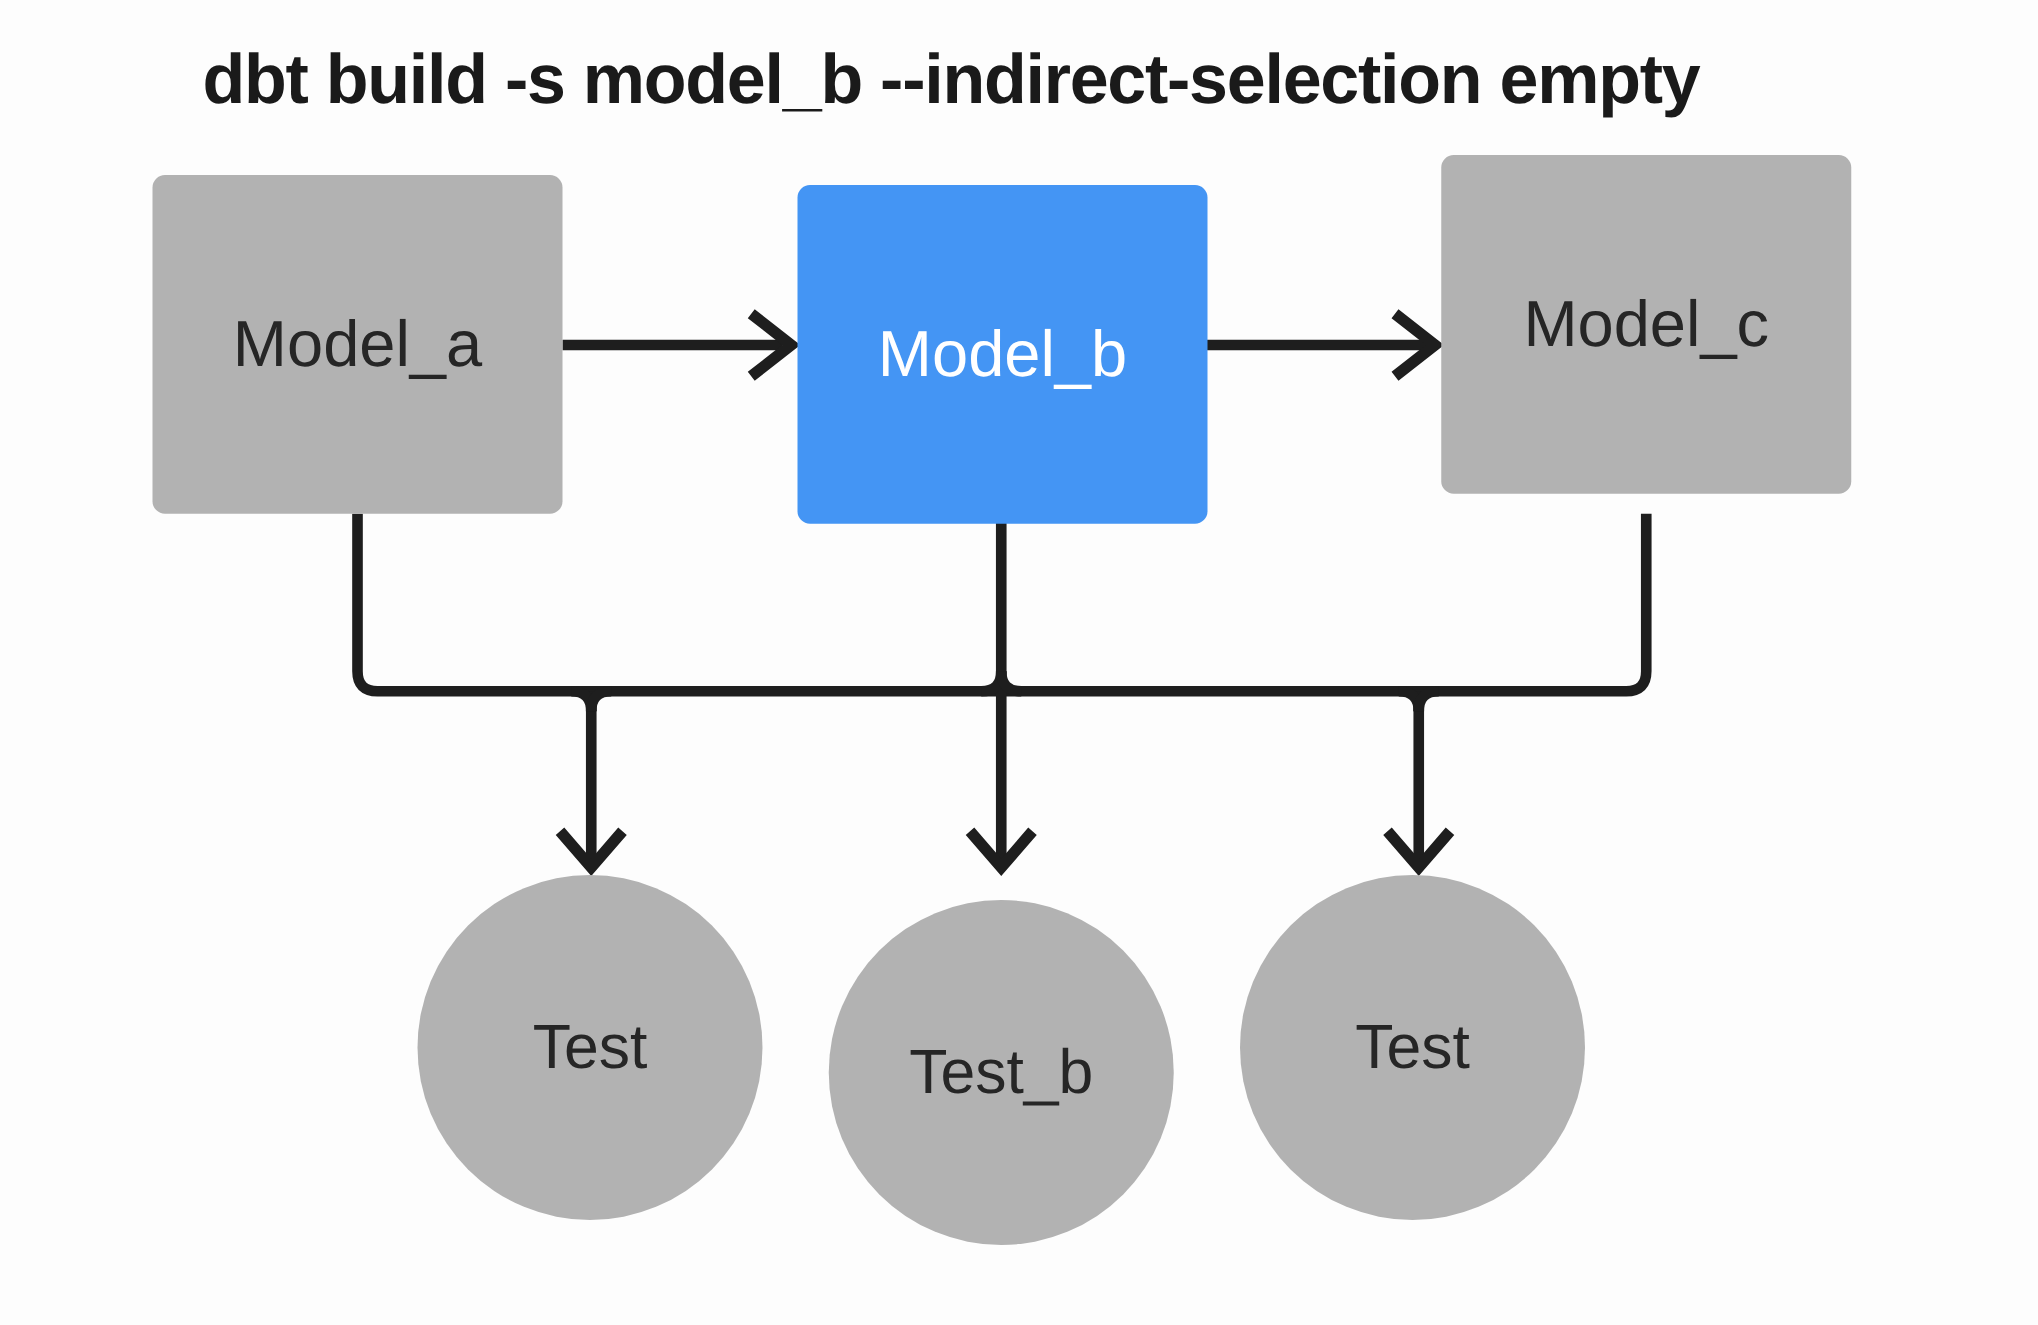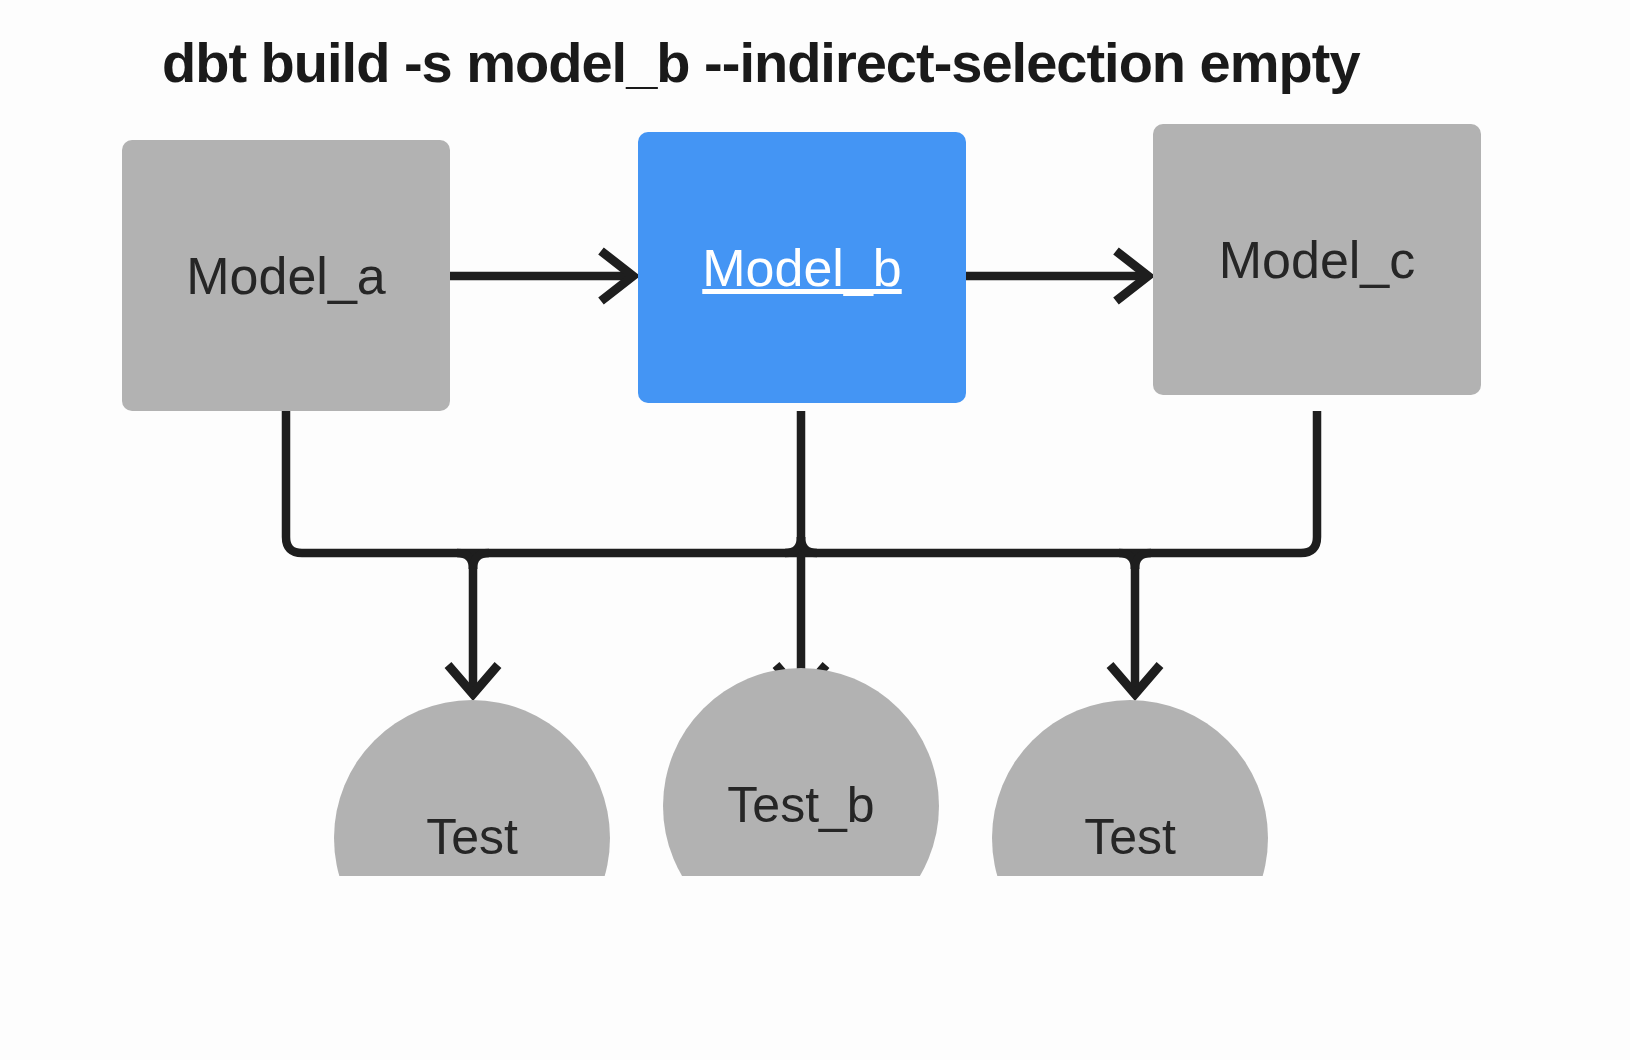--- a/index.html
+++ b/index.html
@@ -11,21 +11,21 @@
     --text-light: #ffffff;
     --title-color: #1a1a1a;
   }
   * { margin: 0; padding: 0; box-sizing: border-box; }
   html, body { background: var(--background); }
   body { font-family: "Liberation Sans", sans-serif; }
 
   .canvas {
     position: relative;
     width: 1630px;
-    height: 876px;
+    height: 1060px;
     background: var(--background);
     overflow: hidden;
   }
 
   .page-title {
     position: absolute;
     left: 162px;
     top: 30px;
     font-size: 56px;
     font-weight: 600;
@@ -110,33 +110,33 @@
 
     <path class="arrowhead" d="M 448 665 L 473 694 L 498 665"></path>
     <path class="arrowhead" d="M 776 665 L 801 694 L 826 665"></path>
     <path class="arrowhead" d="M 1110 665 L 1135 694 L 1160 665"></path>
   </svg>
 
   <div class="node node-box" style="left:122px; top:140px;">
     <span class="node-label">Model_a</span>
   </div>
 
-  <div class="node node-box selected" style="left:638px; top:132px;text-decoration:underline;">
+  <div class="node node-box selected" style="left:638px; top:148px;">
     <span class="node-label">Model_b</span>
   </div>
 
   <div class="node node-box" style="left:1153px; top:124px;">
     <span class="node-label">Model_c</span>
   </div>
 
   <div class="node node-circle" style="left:334px; top:700px;">
     <span class="node-label">Test</span>
   </div>
 
-  <div class="node node-circle" style="left:663px; top:668px;">
+  <div class="node node-circle" style="left:663px; top:720px;">
     <span class="node-label">Test_b</span>
   </div>
 
   <div class="node node-circle" style="left:992px; top:700px;">
     <span class="node-label">Test</span>
   </div>
 
 </div>
 
 </body></html>

